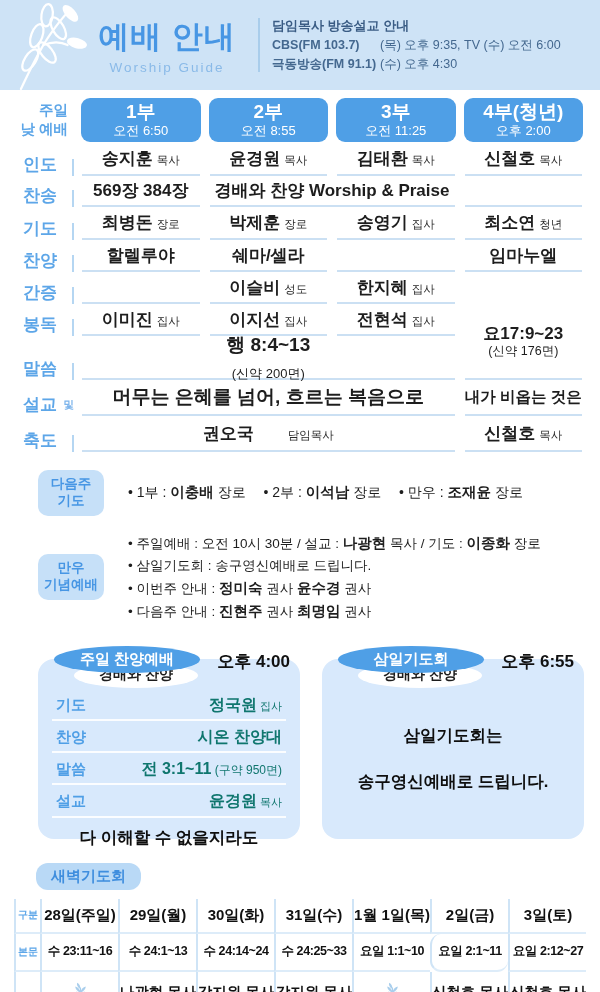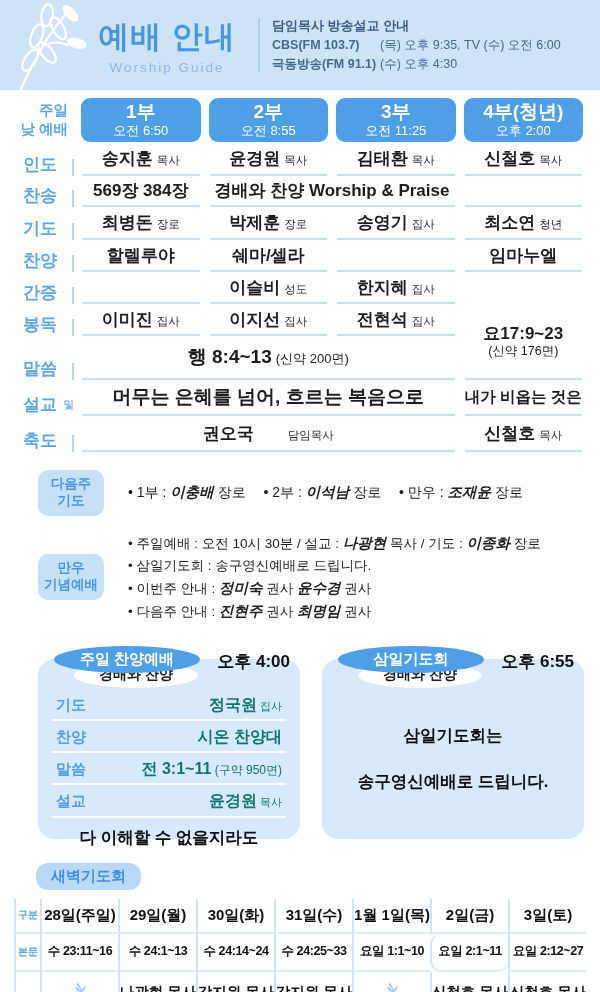--- a/index.html
+++ b/index.html
@@ -59,21 +59,21 @@
   .cell.sermon-sm { font-size:15.5px; }
   
   .note-sec { display:flex; align-items:center; margin-left:38px; margin-right:20px; }
   .next-week { margin-top:18px; }
   .manwoo { margin-top:16px; }
   .note-badge {
     background:#c6e0f8; color:#4796e4; border-radius:10px; min-width:66px; padding:6px 6px;
     text-align:center; font-size:13.5px; font-weight:bold; line-height:1.25; flex:none;
   }
   .note-body { margin-left:24px; font-size:13.5px; color:#1e1e1e; line-height:1.6; }
-  .note-body b { font-size:14.5px;font-style:italic; }
+  .note-body b { font-size:14.5px; }
   .next-week .note-body { font-size:14px; }
   
   .panels { display:flex; gap:22px; margin:36px 15px 0 38px; }
   .panel { position:relative; width:262px; }
   .panel-pill {
     position:absolute; top:-13px; left:16px; width:146px; height:27px; z-index:3;
     background:#4f9fe6; color:#fff; border-radius:50%;
     display:flex; align-items:center; justify-content:center; font-size:15px; font-weight:bold;
   }
   .panel-time { position:absolute; top:-9px; right:10px; font-size:17px; font-weight:bold; color:#111; z-index:3; }
@@ -267,21 +267,21 @@
         <span class="sfx">집사</span>
       </div>
       <div class="cell ref" style="grid-area: 7 / 5 / span 2 / span 1;">
         <span>요17:9~23</span>
         <div class="sub">(신약 176면)</div>
       </div>
       <div class="row-label" style="grid-area: 8 / 1;">
         <span>말씀</span>
         <span class="label-bar"></span>
       </div>
-      <div class="cell scripture" style="grid-area: 8 / 2 / auto / span 3;">
+      <div class="cell scripture" style="grid-area: 8 / 2 / auto / span 3; flex-direction: column;">
         <span>행 8:4~13</span>
         <span class="tail">(신약 200면)</span>
       </div>
       <div class="row-label" style="grid-area: 9 / 1;">
         <span>설교</span>
         <span class="label-sub">및</span>
       </div>
       <div class="cell sermon" style="grid-area: 9 / 2 / auto / span 3;">
         <span>머무는 은혜를 넘어, 흐르는 복음으로</span>
       </div>

